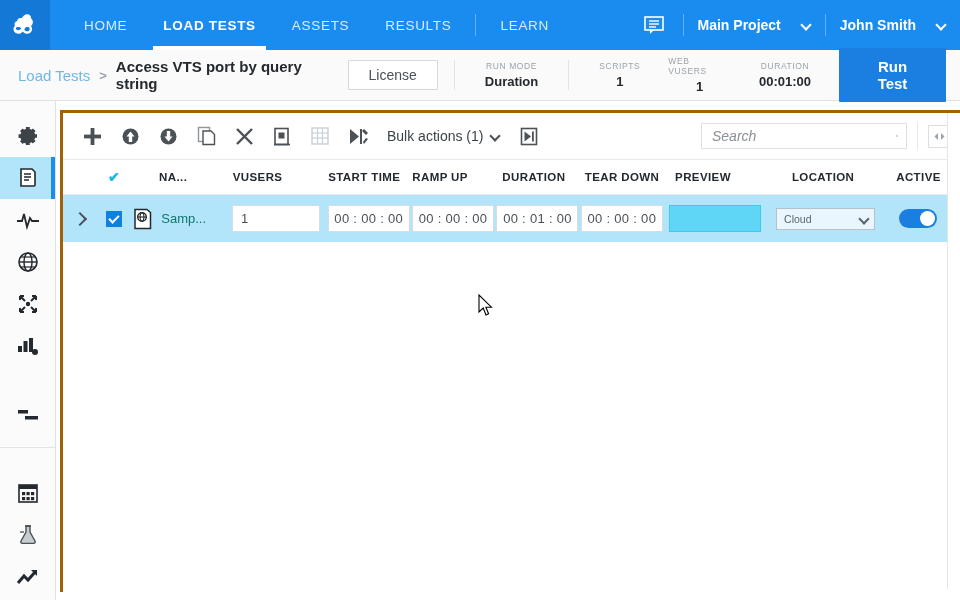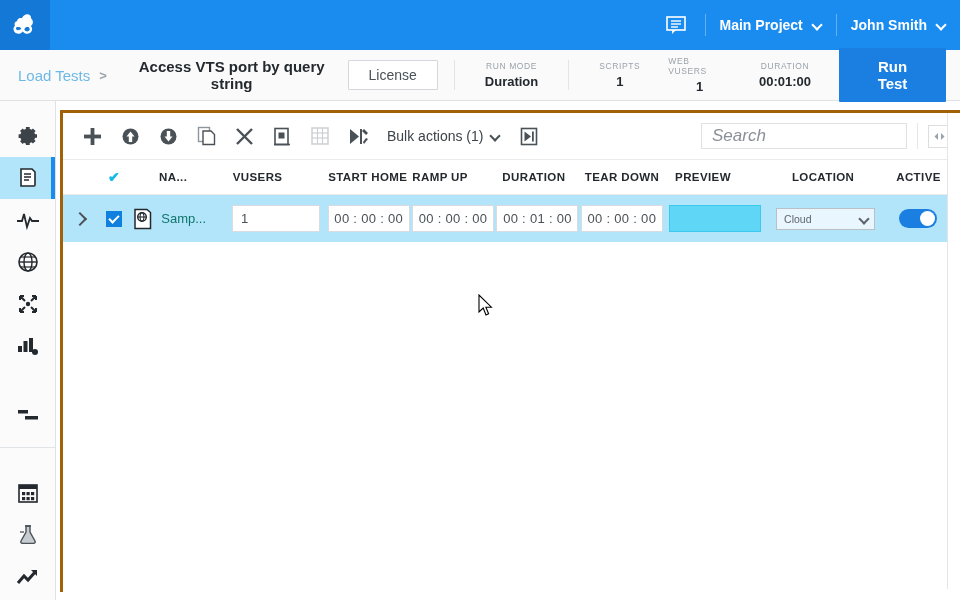--- a/index.html
+++ b/index.html
@@ -25,40 +25,40 @@
     position:relative;cursor:pointer;white-space:nowrap;
   }
   .nav-item.active{color:#ffffff;font-weight:700;}
   .nav-item.active::after{
     content:"";position:absolute;left:8px;right:8px;bottom:0;height:4px;background:#ffffff;
   }
   .nav-right{margin-left:auto;display:flex;align-items:center;padding-right:14px;gap:0;}
   .nav-sep{width:1px;height:22px;background:#63b0f3;margin:0 14px;}
   .nav-drop{
     color:#ffffff;font-size:14px;font-weight:700;display:flex;align-items:center;
-    gap:10px;cursor:pointer;white-space:nowrap;
+    gap:21px;cursor:pointer;white-space:nowrap;
   }
   .chev{display:inline-block;width:9px;height:9px;position:relative;}
   .chev::after{
     content:"";position:absolute;left:0;top:0;width:6px;height:6px;
     border-right:2px solid currentColor;border-bottom:2px solid currentColor;
     transform:rotate(45deg);
   }
   .msg-icon{width:22px;height:20px;margin-right:4px;cursor:pointer;}
 
   
   .subheader{
     position:absolute;left:0;top:50px;width:960px;height:51px;
     background:#fafafa;border-bottom:1px solid #dfe2e5;
     display:flex;align-items:center;box-sizing:border-box;
   }
   .crumbs{display:flex;align-items:center;padding-left:18px;gap:9px;}
   .crumb-link{color:#6fb8e6;font-size:15px;cursor:pointer;}
   .crumb-sep{color:#9aa3ab;font-size:13px;font-weight:700;}
-  .crumb-current{color:#23292e;font-size:15px;font-weight:700;text-align:center;}
+  .crumb-current{color:#23292e;font-size:15px;font-weight:700;}
   .sub-right{margin-left:auto;display:flex;align-items:center;height:51px;padding-right:14px;}
   .license-btn{
     border:1px solid #d4d8dc;background:#fff;color:#4a5157;font-size:14px;
     padding:6px 20px;cursor:pointer;border-radius:1px;
   }
   .vsep{width:1px;height:30px;background:#e2e5e8;margin:0 16px;}
   .stat{display:flex;flex-direction:column;align-items:center;padding:0 14px;}
   .stat-label{font-size:8.5px;color:#9aa3ab;letter-spacing:.6px;text-transform:uppercase;}
   .stat-value{font-size:13px;color:#23292e;font-weight:700;margin-top:3px;}
   .run-btn{
@@ -99,21 +99,21 @@
   .bulk{
     display:flex;align-items:center;gap:8px;color:#3c4349;font-size:14px;
     padding:0 10px;cursor:pointer;white-space:nowrap;
   }
   .search-wrap{margin-left:auto;display:flex;align-items:center;}
   .search-box{
     width:206px;height:26px;border:1px solid #dfe2e5;background:#fff;
     display:flex;align-items:center;padding:0 8px;box-sizing:border-box;
   }
   .search-box input{
-    border:none;outline:none;flex:1;font-size:17px;font-style:italic;color:#3b82f6;
+    border:none;outline:none;flex:1;font-size:14px;font-style:italic;color:#3b82f6;
     font-family:"Liberation Sans", sans-serif;background:transparent;
   }
   .search-box input::placeholder{color:#8a9097;font-style:italic;}
   .tb-sep{width:1px;height:26px;background:#e4e7ea;margin:0 10px;}
   .collapse-btn{
     width:21px;height:21px;border:1px solid #dcdfe2;display:flex;align-items:center;
     justify-content:center;cursor:pointer;color:#9aa3ab;font-size:9px;letter-spacing:-1px;
   }
 
   
@@ -181,20 +181,38 @@
 <body>
 
 <div class="topnav">
   <div class="logo-box">
     <svg width="30" height="28" viewBox="0 0 30 28">
       <path d="M17.5 3.2c-2.6 0-4.8 1.7-5.6 4 -0.4-0.2-0.9-0.3-1.4-0.3 -1.9 0-3.4 1.5-3.5 3.3 -1.4 0.2-2.5 1.4-2.5 2.9 0 1.6 1.3 2.9 2.9 2.9h10.6c2.7 0 4.9-2.2 4.9-4.9 0-1.6-0.8-3-2-3.9 0.1-0.4 0.1-0.7 0.1-1.1C21 4.9 19.4 3.2 17.5 3.2z" fill="#ffffff"></path>
       <path d="M8.2 13.4c-2.6 0-4.7 2.1-4.7 4.7 0 2.6 2.1 4.7 4.7 4.7 1.9 0 3.4-1.1 4.6-2.4 1.2 1.3 2.7 2.4 4.6 2.4 2.6 0 4.7-2.1 4.7-4.7 0-2.6-2.1-4.7-4.7-4.7 -1.9 0-3.4 1.1-4.6 2.4C11.6 14.5 10.1 13.4 8.2 13.4zM8.2 15.8c1.2 0 2.2 0.6 3.1 1.7 -0.9 1.1-1.9 1.7-3.1 1.7 -1.3 0-2.3-1-2.3-2.3C5.9 16.8 6.9 15.8 8.2 15.8zM17.4 15.8c1.3 0 2.3 1 2.3 2.3 0 1.3-1 2.3-2.3 2.3 -1.2 0-2.2-0.6-3.1-1.7C15.2 16.4 16.2 15.8 17.4 15.8z" fill="#ffffff"></path>
     </svg>
   </div>
 
+  <div class="nav-items">
+    <div class="nav-item">
+        <span>HOME</span>
+      </div>
+    <div class="nav-item active">
+        <span>LOAD TESTS</span>
+      </div>
+    <div class="nav-item">
+        <span>ASSETS</span>
+      </div>
+    <div class="nav-item">
+        <span>RESULTS</span>
+      </div>
+    <div class="nav-sep" style="margin:14px 6px;"></div>
+    <div class="nav-item">
+        <span>LEARN</span>
+      </div>
+  </div>
 
   <div class="nav-right">
     <svg class="msg-icon" viewBox="0 0 22 20">
       <rect x="2" y="2" width="18" height="13" fill="none" stroke="#ffffff" stroke-width="1.6"></rect>
       <path d="M7 15 L7 19 L11 15 Z" fill="#ffffff"></path>
       <line x1="6" y1="6" x2="16" y2="6" stroke="#ffffff" stroke-width="1.4"></line>
       <line x1="6" y1="9" x2="16" y2="9" stroke="#ffffff" stroke-width="1.4"></line>
       <line x1="6" y1="12" x2="13" y2="12" stroke="#ffffff" stroke-width="1.4"></line>
     </svg>
     <div class="nav-sep"></div>
@@ -432,21 +450,21 @@
     <div class="c-chk th center">
       <span class="hdr-check">✔</span>
     </div>
     <div class="c-name th" style="padding-left:28px;text-align:right;">
       <span>NA...</span>
     </div>
     <div class="c-vus th">
       <span>VUSERS</span>
     </div>
     <div class="c-time th">
-      <span>START HOME</span>
+      <span>START TIME</span>
     </div>
     <div class="c-time th">
       <span>RAMP UP</span>
     </div>
     <div class="c-time th" style="padding-left:6px;">
       <span>DURATION</span>
     </div>
     <div class="c-time th" style="padding-left:4px;">
       <span>TEAR DOWN</span>
     </div>

